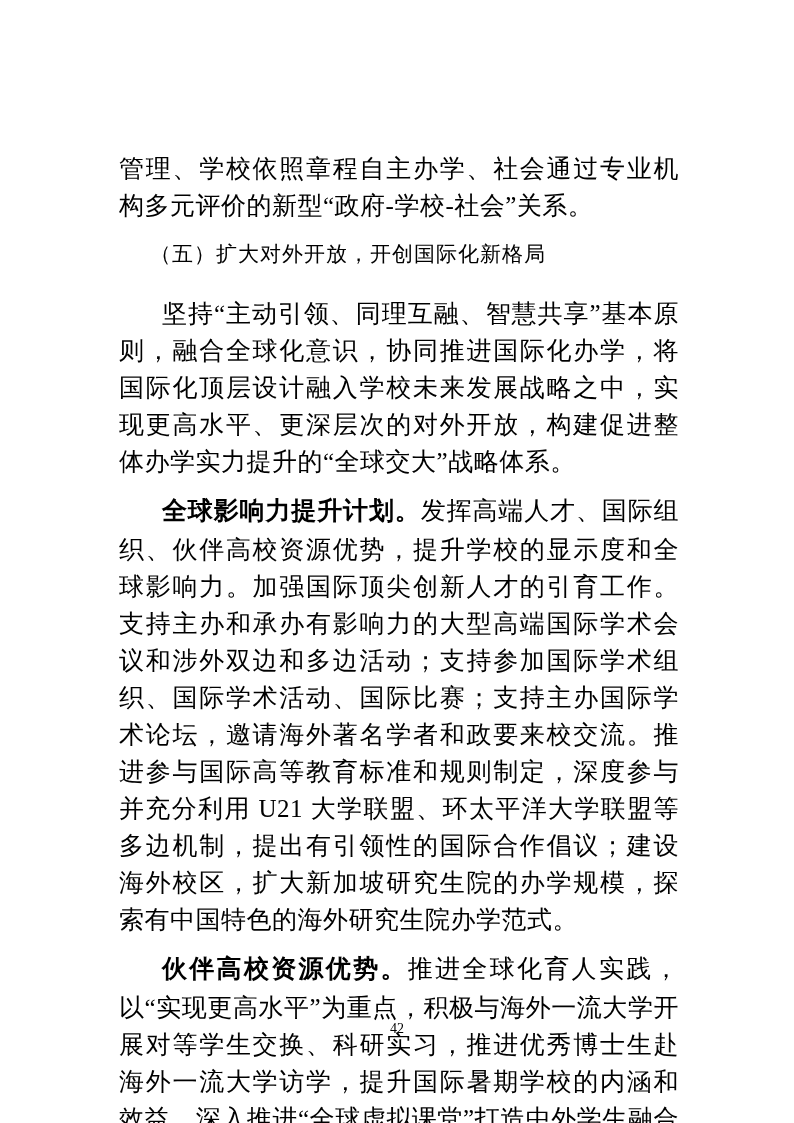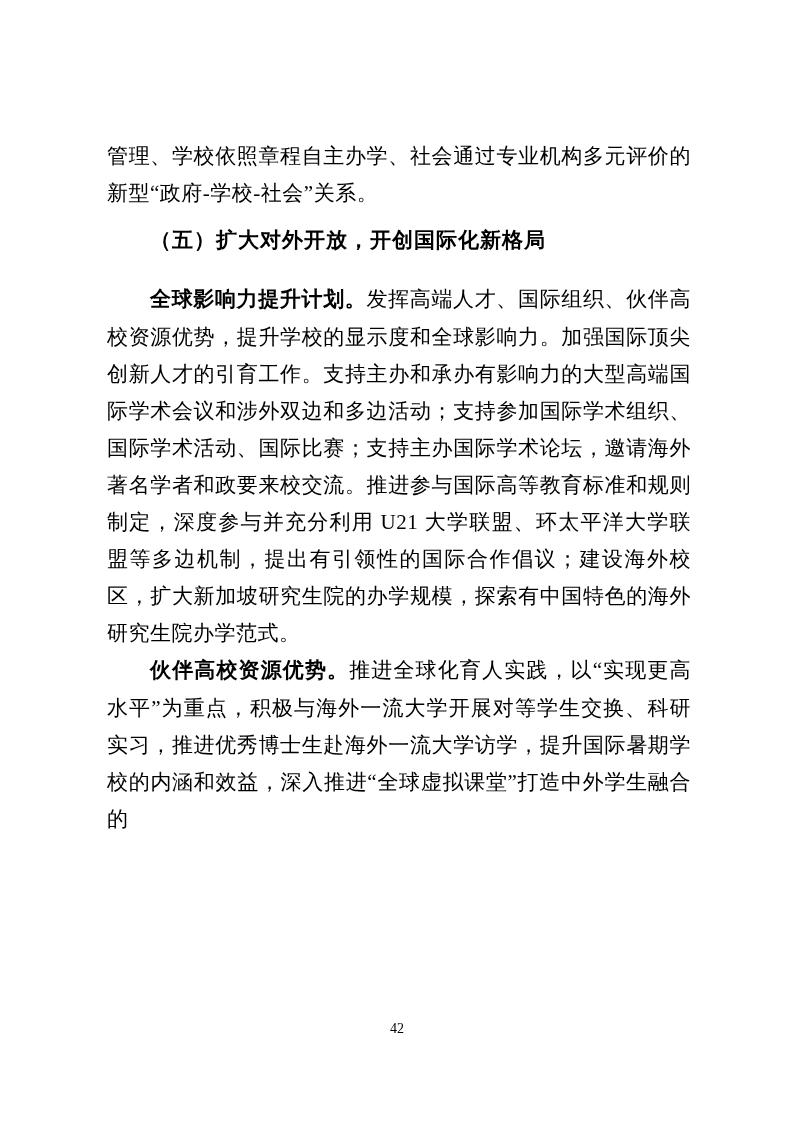--- a/index.html
+++ b/index.html
@@ -21,34 +21,34 @@
     width: 794px; height: 1123px;
     background: #ffffff;
   }
   .content {
     position: absolute;
     left: 107px;
     top: 138px;
     width: 584px;
   }
   .para {
-    margin: 0;
-    font-size: 21px;
+    margin: 12px;
+    font-size: 25px;
     line-height: 37px;
     text-align: justify;
     text-justify: inter-ideograph;
     letter-spacing: 0.5px;
     word-break: break-all;
   }
   .indent { text-indent: 43px; }
   .heading {
     margin: 10px 0 22px 0;
     font-size: 21px;
     line-height: 37px;
-    font-weight: bold;
+    font-weight: normal;
     text-indent: 43px;
     letter-spacing: 1px;
     white-space: nowrap;
   }
   .lead { font-weight: bold; font-family: Liberation Mono, monospace; }
   .page-number {
     position: absolute;
     top: 1020px;
     left: 0;
     width: 794px;
@@ -60,20 +60,23 @@
 </head>
 <body>
 
 <div class="page">
   <div class="content">
 
     <p class="para">管理、学校依照章程自主办学、社会通过专业机构多元评价的新型“政府-学校-社会”关系。</p>
 
     <h2 class="heading">（五）扩大对外开放，开创国际化新格局</h2>
 
+    <p class="para indent">
+      <span>坚持“主动引领、同理互融、智慧共享”基本原则，融合全球化意识，协同推进国际化办学，将国际化顶层设计融入学校未来发展战略之中，实现更高水平、更深层次的对外开放，构建促进整体办学实力提升的“全球交大”战略体系。</span>
+    </p>
 
     <p class="para indent">
       <span class="lead">全球影响力提升计划。</span><span>发挥高端人才、国际组织、伙伴高校资源优势，提升学校的显示度和全球影响力。加强国际顶尖创新人才的引育工作。支持主办和承办有影响力的大型高端国际学术会议和涉外双边和多边活动；支持参加国际学术组织、国际学术活动、国际比赛；支持主办国际学术论坛，邀请海外著名学者和政要来校交流。推进参与国际高等教育标准和规则制定，深度参与并充分利用 U21 大学联盟、环太平洋大学联盟等多边机制，提出有引领性的国际合作倡议；建设海外校区，扩大新加坡研究生院的办学规模，探索有中国特色的海外研究生院办学范式。</span>
     </p>
 
     <p class="para indent">
       <span class="lead">伙伴高校资源优势。</span><span>推进全球化育人实践，以“实现更高水平”为重点，积极与海外一流大学开展对等学生交换、科研实习，推进优秀博士生赴海外一流大学访学，提升国际暑期学校的内涵和效益，深入推进“全球虚拟课堂”打造中外学生融合的</span>
     </p>
 
   </div>

